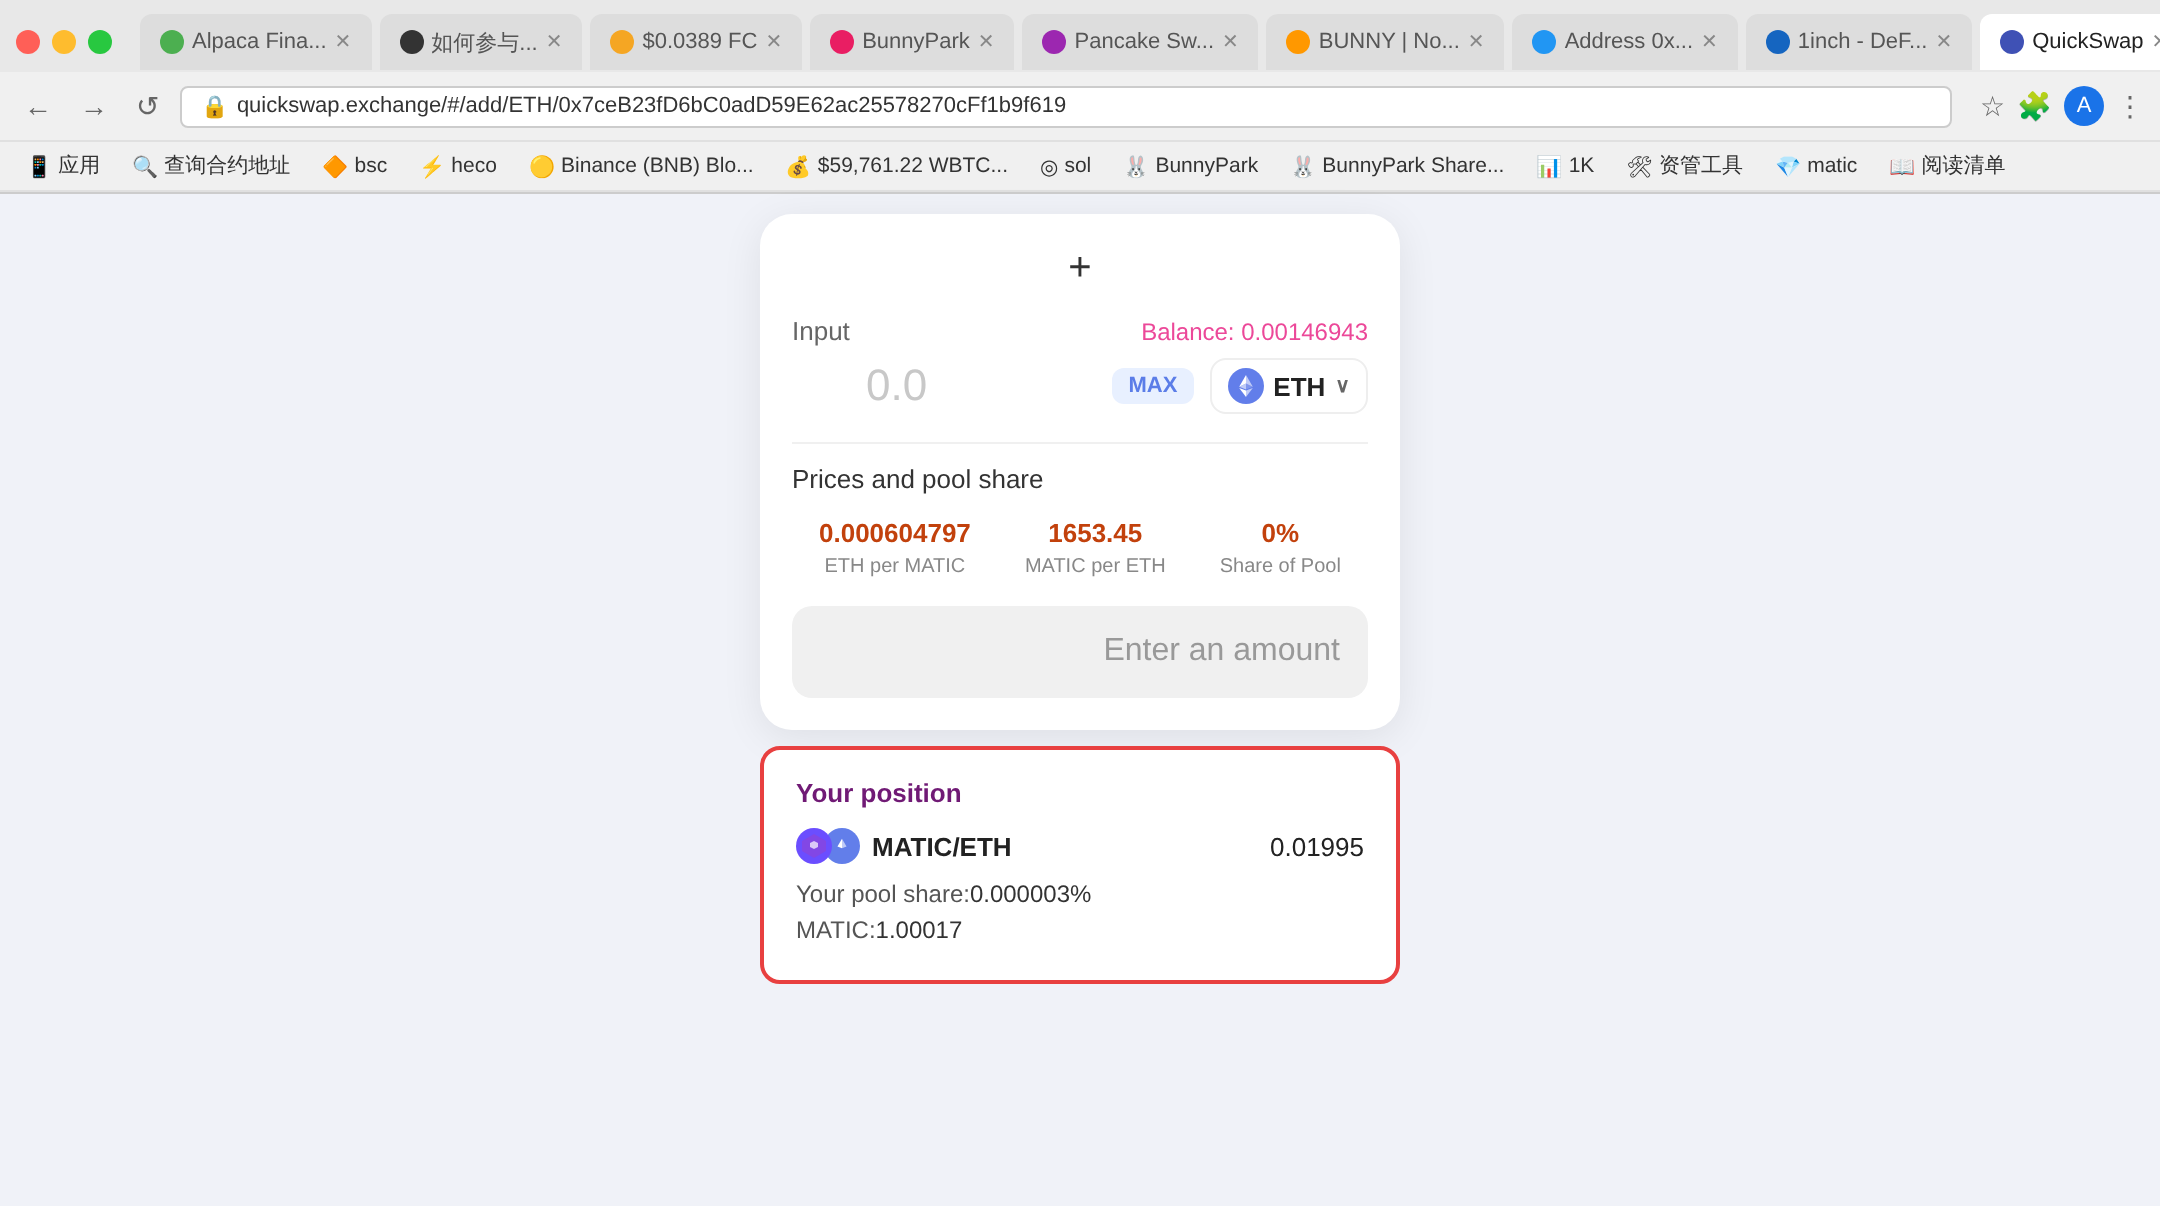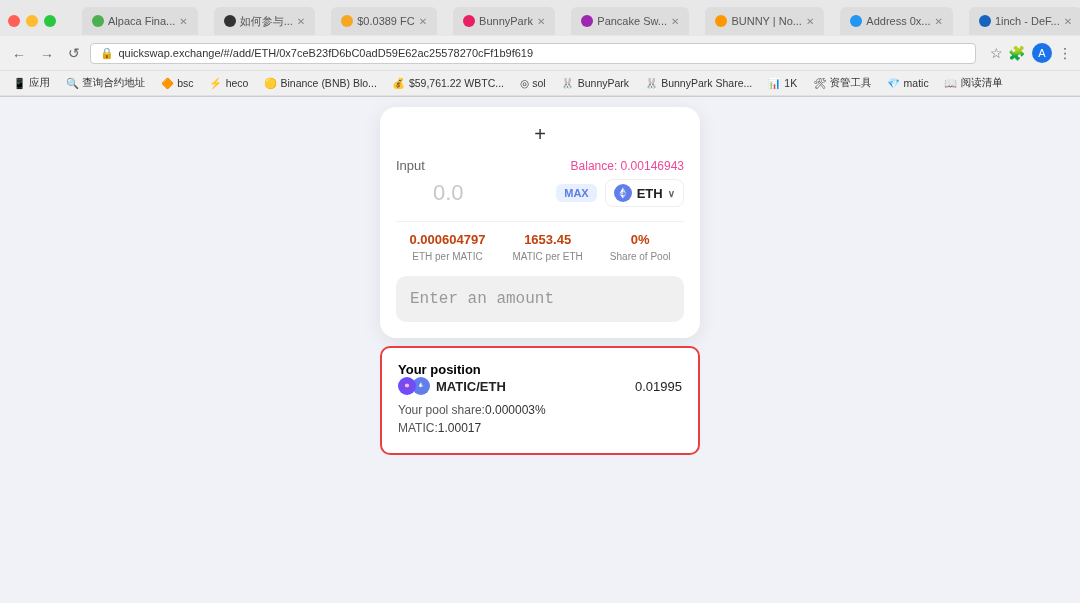--- a/index.html
+++ b/index.html
@@ -15,21 +15,21 @@
     .browser-chrome {
       background: #f0f0f0;
       border-bottom: 1px solid #ccc;
     }
 
     .tab-bar {
       display: flex;
       align-items: center;
       padding: 6px 8px 0;
       background: #e8e8e8;
-      gap: 16px;
+      gap: 4px;
       height: 36px;
       overflow: hidden;
     }
 
     .window-controls {
       display: flex;
       gap: 6px;
       margin-right: 10px;
       flex-shrink: 0;
     }
@@ -306,38 +306,37 @@
     
     .enter-amount-btn {
       width: 100%;
       padding: 14px;
       background: #f0f0f0;
       border: none;
       border-radius: 10px;
       font-size: 16px;
       color: #999;
       cursor: not-allowed;
-      text-align: left;
-      font-family: Liberation Mono, monospace;
+      text-align: right;
     }
 
     
     .position-card {
       background: #fff;
       border: 2px solid #e84040;
       border-radius: 10px;
       padding: 14px 16px;
       width: 320px;
     }
 
     .position-title {
       font-size: 13px;
       font-weight: 600;
-      color: #000000;
-      margin-bottom: 0;
+      color: #701a75;
+      margin-bottom: 10px;
     }
 
     .position-pair-row {
       display: flex;
       align-items: center;
       justify-content: space-between;
       margin-bottom: 8px;
     }
 
     .pair-info {
@@ -541,20 +540,21 @@
             <span>ETH</span>
             <span class="chevron">∨</span>
           </div>
         </div>
       </div>
 
       <hr class="divider">
 
       
       <div class="prices-section">
+        <div class="prices-title">Prices and pool share</div>
         <div class="prices-grid">
           <div class="price-item">
             <span class="price-value">0.000604797</span>
             <span class="price-label">ETH per MATIC</span>
           </div>
           <div class="price-item">
             <span class="price-value">1653.45</span>
             <span class="price-label">MATIC per ETH</span>
           </div>
           <div class="price-item">

